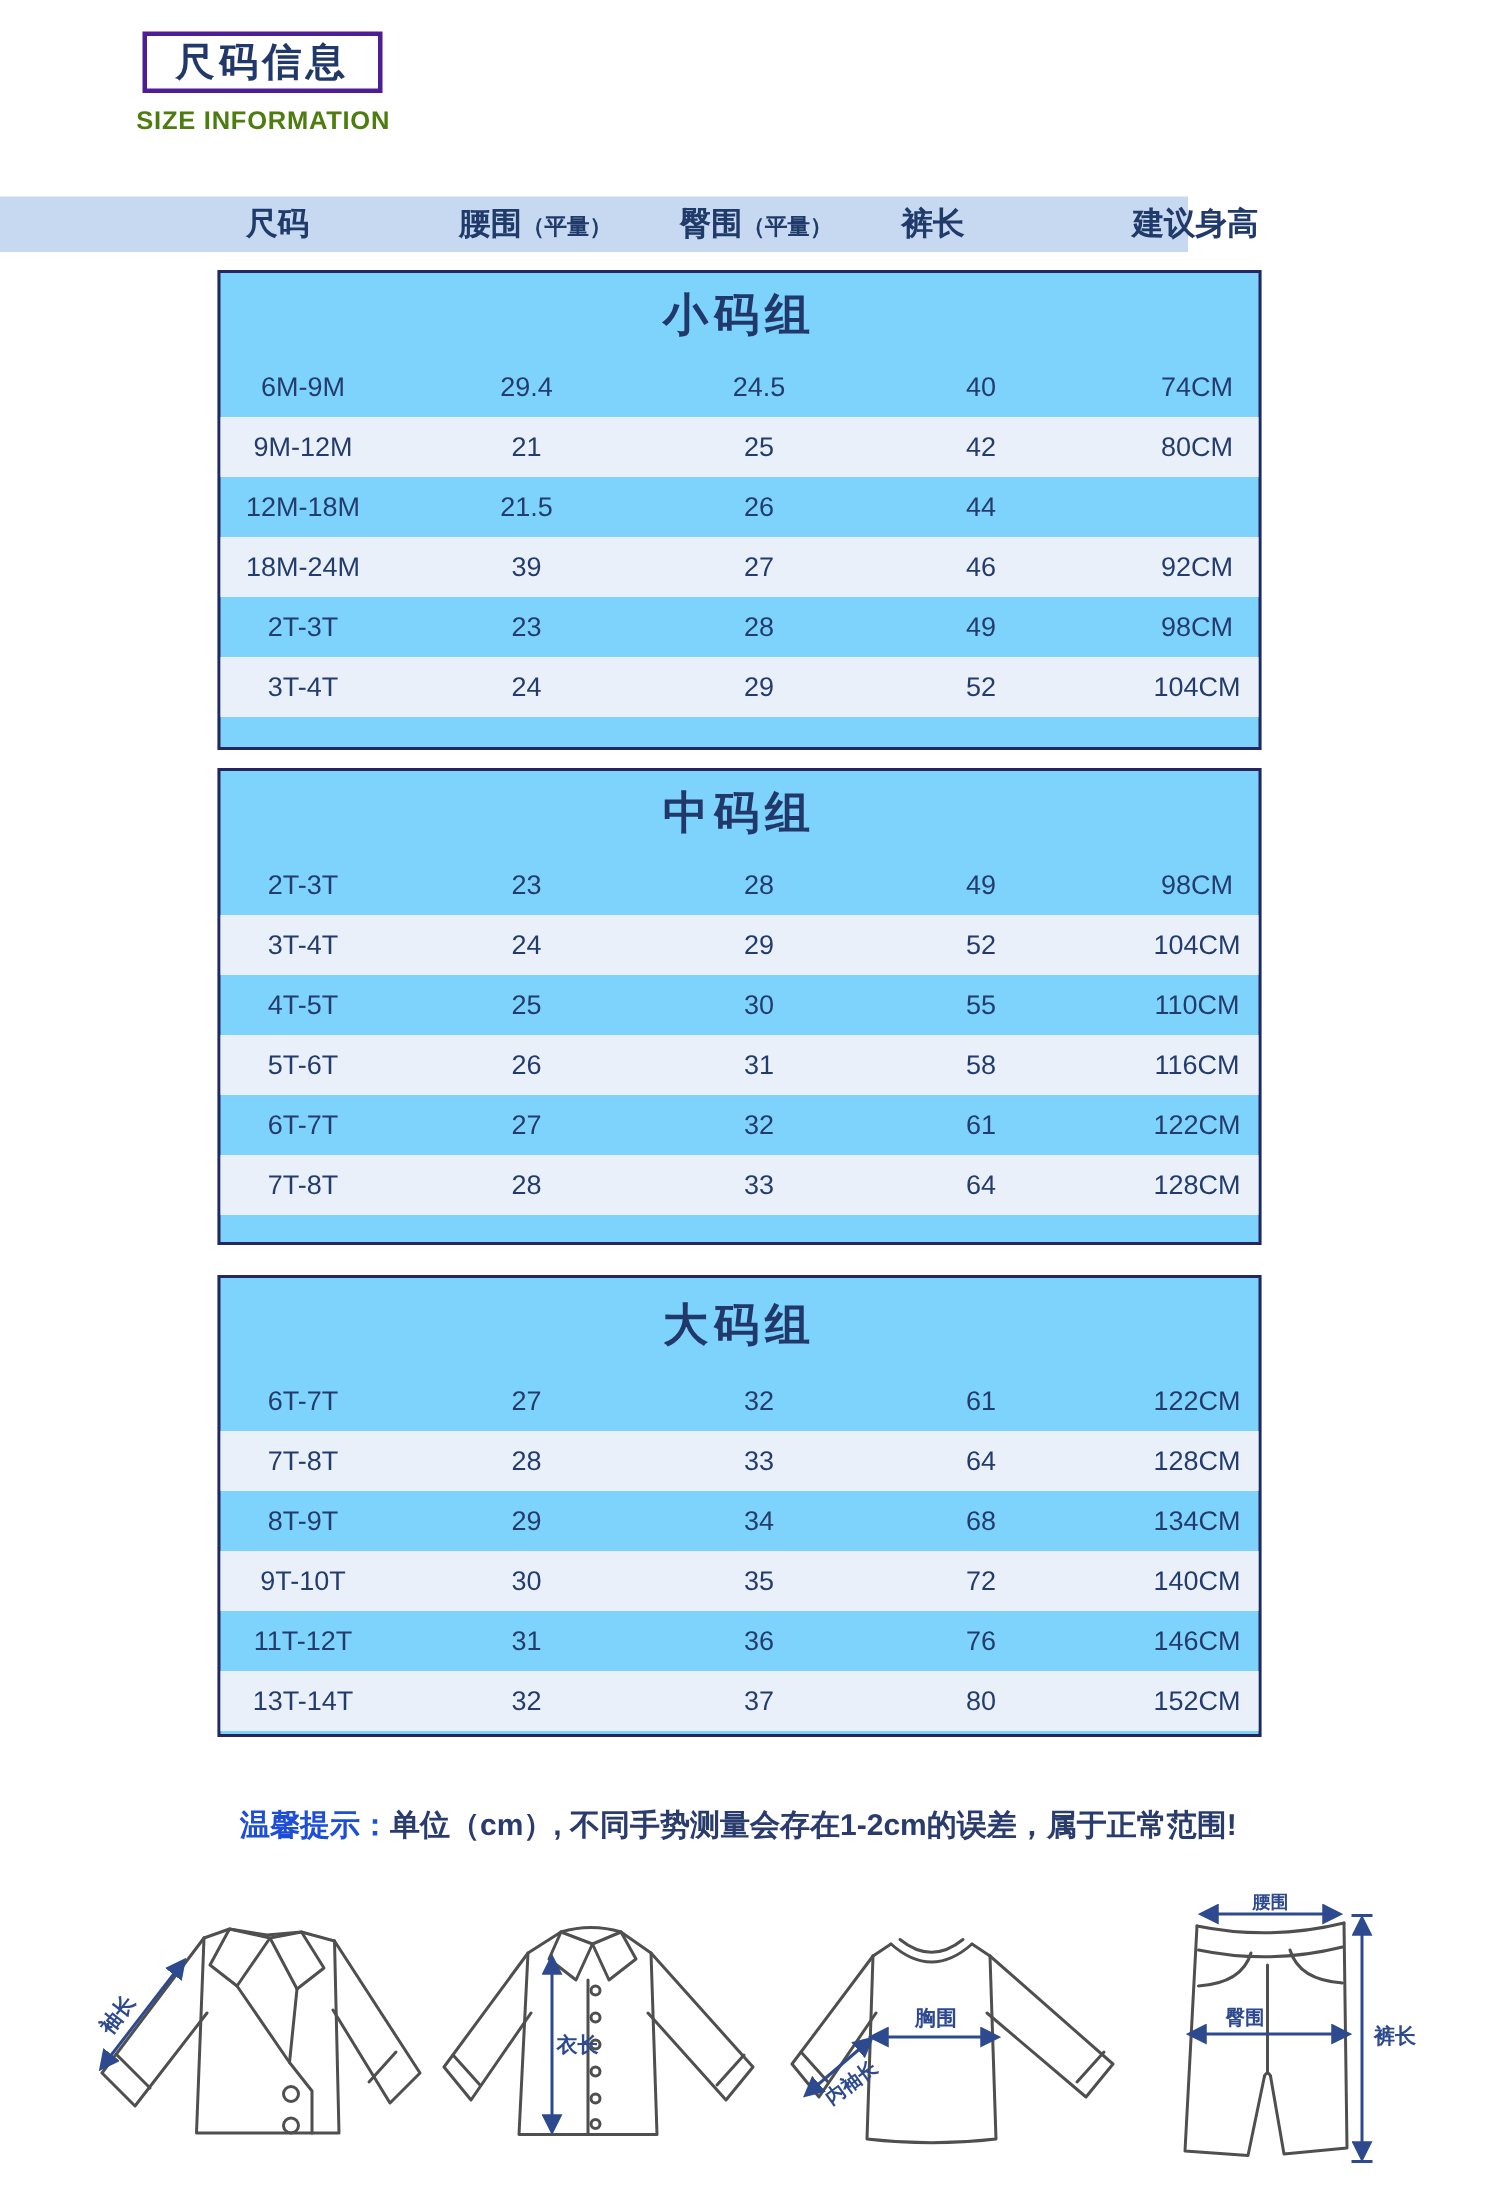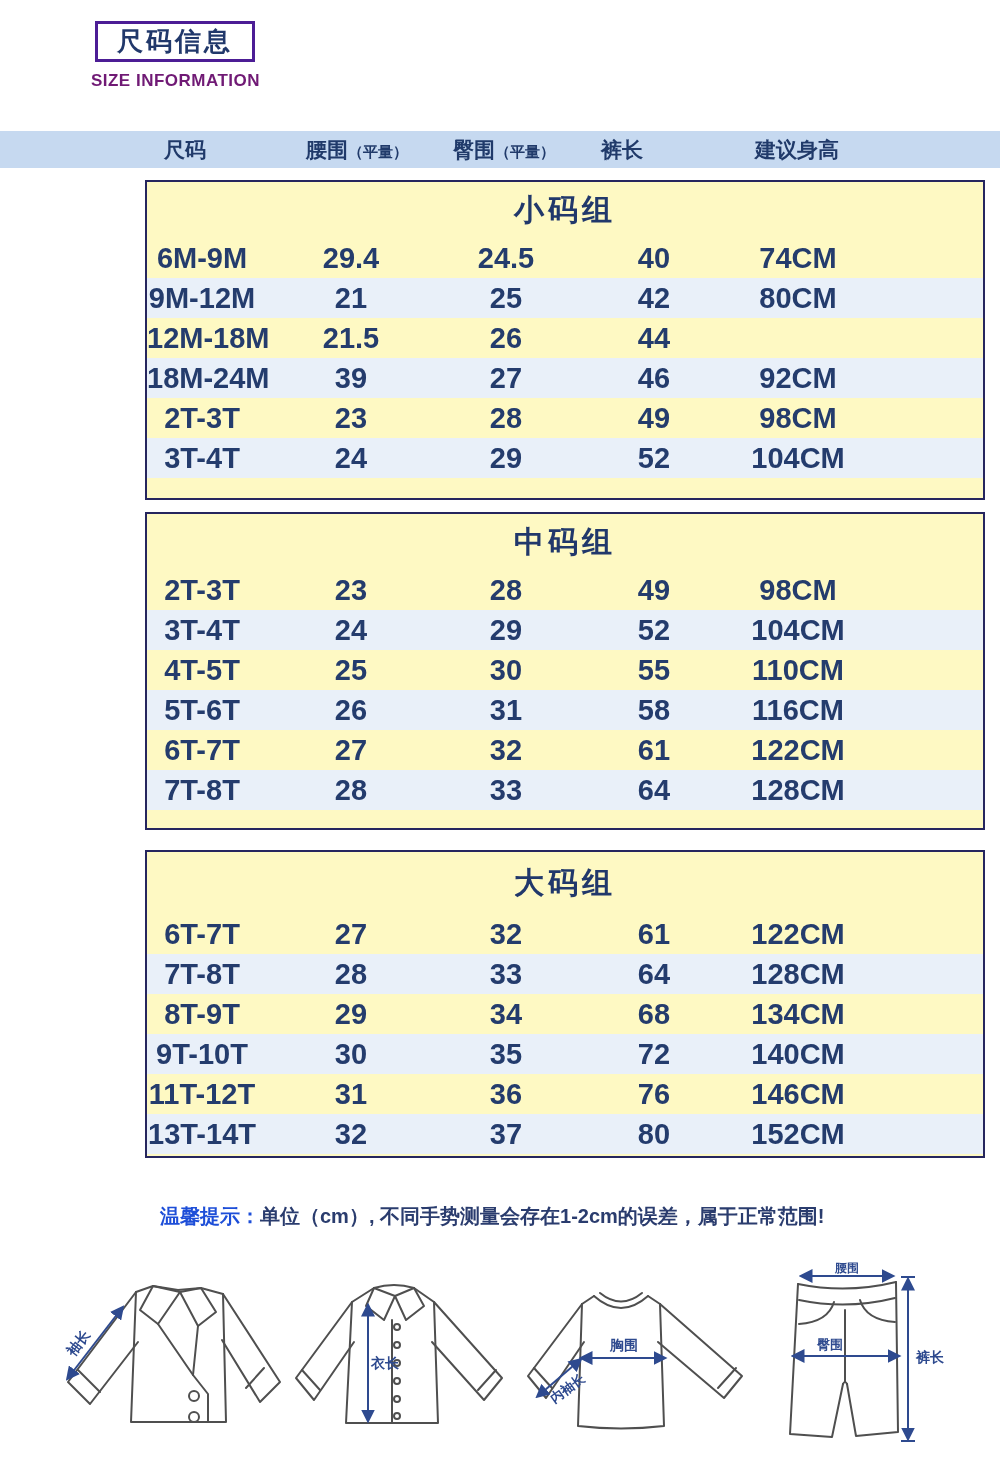--- a/index.html
+++ b/index.html
@@ -3,37 +3,37 @@
 <meta charset="utf-8">
 <style>
   html,body{margin:0;padding:0;background:#ffffff;}
   body{font-family:"Liberation Sans","DejaVu Sans",sans-serif;}
   #page{position:relative;width:1000px;height:1457px;background:#fff;overflow:hidden;color:#21386b;}
 
   .title-box{position:absolute;left:95px;top:21px;width:160px;height:41px;border:3px solid #4c1d95;
     box-sizing:border-box;display:flex;align-items:center;justify-content:center;
     font-size:26px;font-weight:bold;letter-spacing:3px;color:#21386b;background:#fff;}
   .title-en{position:absolute;left:83px;top:71px;width:185px;text-align:center;
-    font-size:17px;font-weight:bold;letter-spacing:0.5px;color:#701a75;}
-
-  .band{position:absolute;left:0;top:131px;width:1000px;height:37px;background:#c6d9f0;}
+    font-size:17px;font-weight:bold;letter-spacing:0.5px;color:#4d7c0f;}
+
+  .band{position:absolute;left:0;top:131px;width:792px;height:37px;background:#c6d9f0;}
   .band .h{position:absolute;top:0;height:37px;line-height:37px;transform:translateX(-50%);
     font-size:21px;font-weight:bold;white-space:nowrap;color:#203a6a;}
   .band .sub{font-size:15px;font-weight:bold;}
 
-  .gtable{position:absolute;left:145px;width:840px;border:2px solid #26265e;
-    background:#fef9c3;box-sizing:border-box;}
+  .gtable{position:absolute;left:145px;width:696px;border:2px solid #26265e;
+    background:#7dd3fc;box-sizing:border-box;}
   #t1{top:180px;height:320px;}
   #t2{top:512px;height:318px;}
   #t3{top:850px;height:308px;}
   .gtitle{height:56px;display:flex;align-items:center;justify-content:center;
     font-size:30px;font-weight:bold;letter-spacing:4px;color:#21386b;}
   #t3 .gtitle{height:62px;}
   .trow{display:grid;grid-template-columns:110px 188px 122px 174px 114px;height:40px;
-    align-items:center;text-align:center;font-size:29px;font-weight:bold;color:#243c6d;}
+    align-items:center;text-align:center;font-size:18px;font-weight:normal;color:#243c6d;}
   .trow.stripe{background:#e9f0f9;}
   .trow .c{white-space:nowrap;letter-spacing:0px;}
 
   .note{position:absolute;left:160px;top:1203px;font-size:20px;font-weight:bold;white-space:nowrap;color:#2a3c6e;}
   .note .prefix{color:#1d4ed8;}
 
   .diagram{position:absolute;}
   .diagram text{font-family:"Liberation Sans","DejaVu Sans",sans-serif;}
 </style>
 </head>

